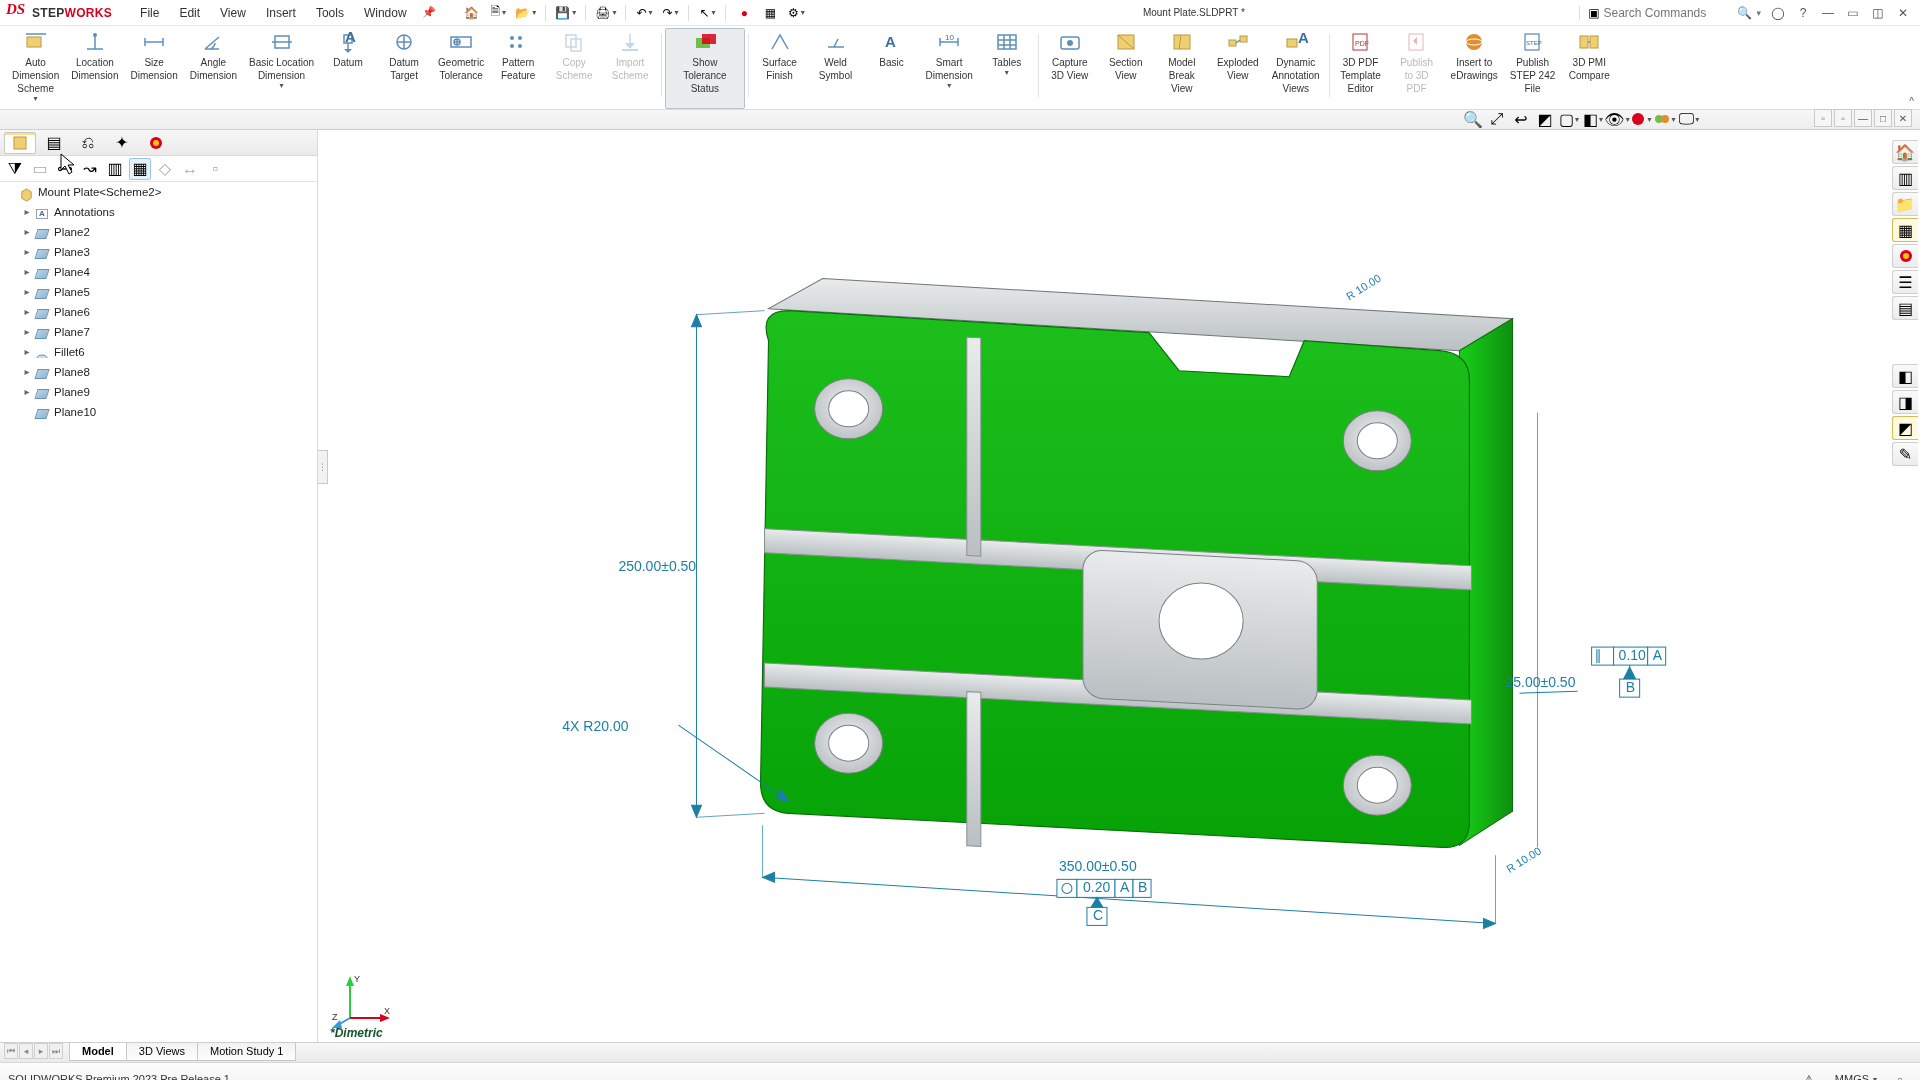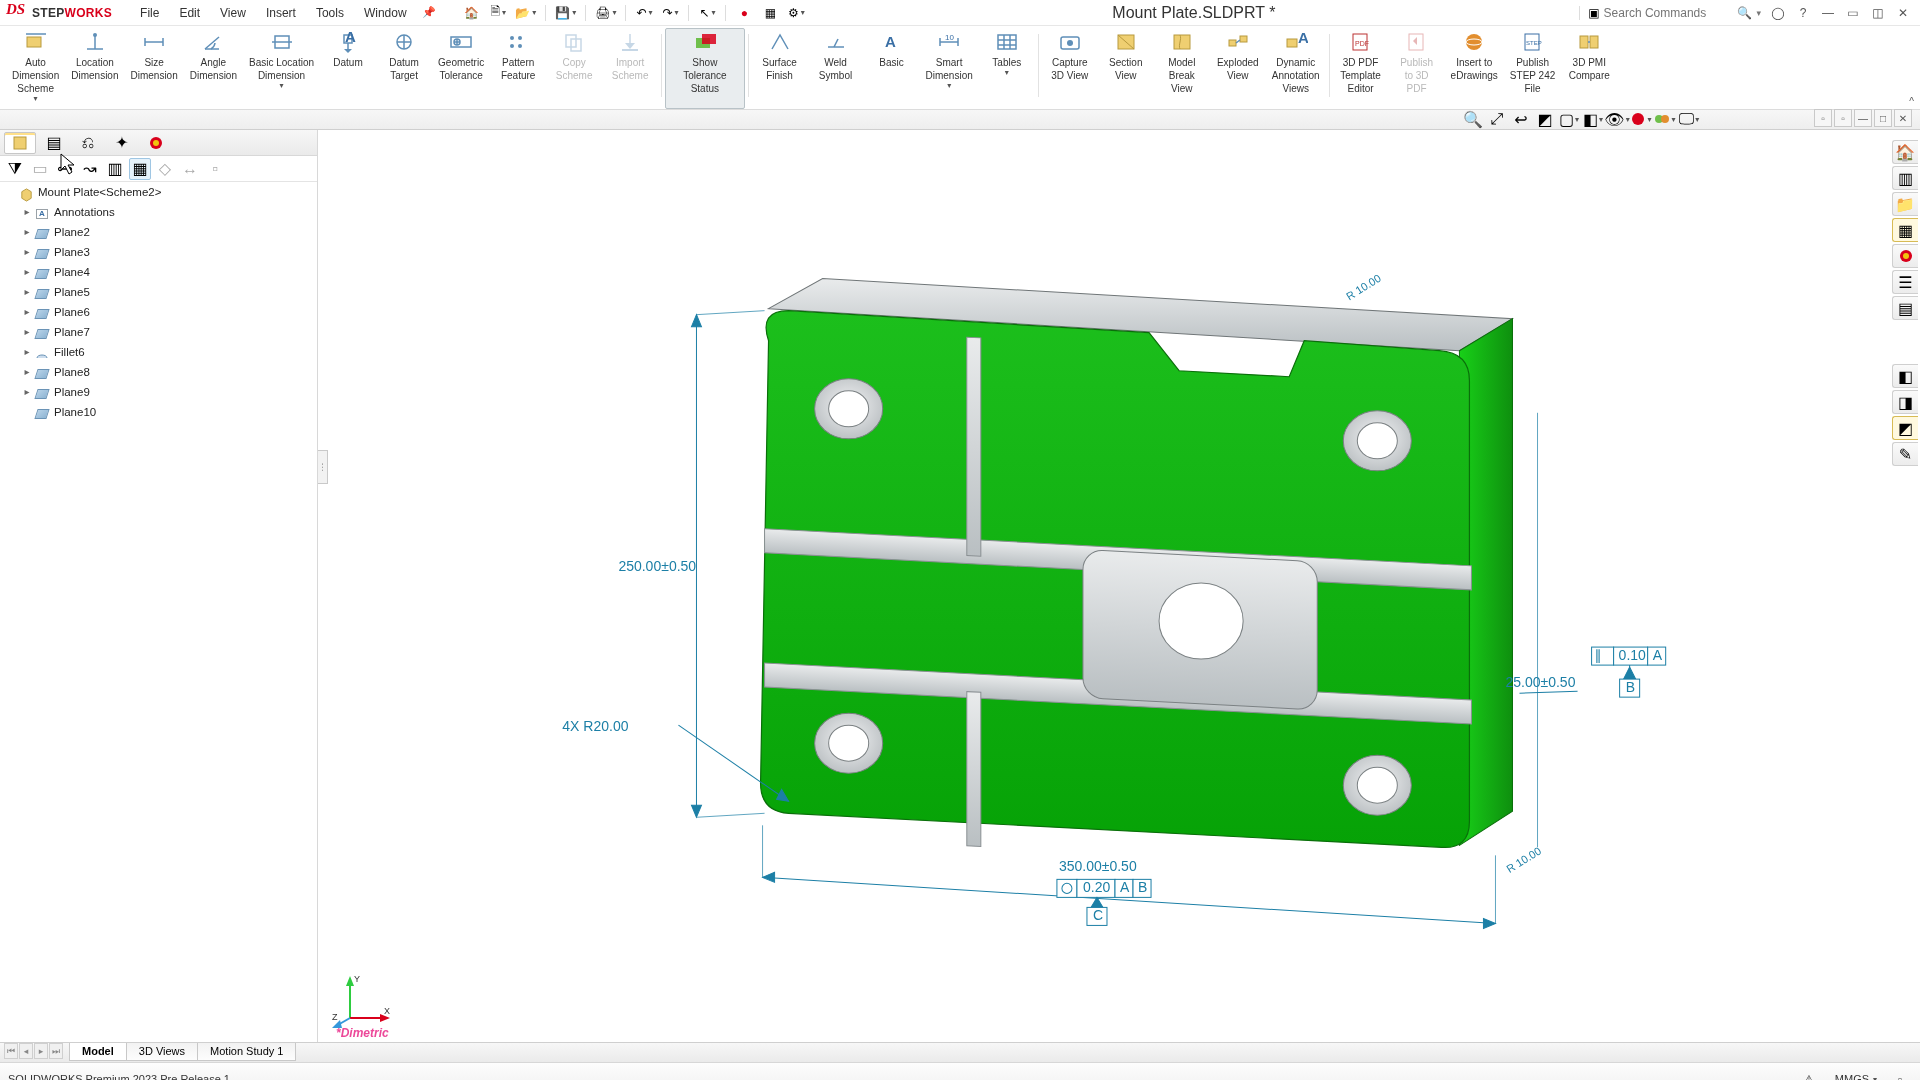--- a/index.html
+++ b/index.html
@@ -12,21 +12,21 @@
 .brand { font-weight: 700; letter-spacing: .3px; margin-right: 18px; color: #333; font-size: 12px; }
 .brand .works { color: #d9001b; }
 .menu-item { padding: 0 10px; color: #333; cursor: default; }
 .pin { margin-left: 6px; color: #666; font-size: 11px; }
 .qat { display: flex; align-items: center; margin-left: 24px; gap: 2px; }
 .qat .btn, .qat .sep { height: 22px; display: flex; align-items: center; justify-content: center; }
 .qat .btn { min-width: 24px; padding: 0 3px; border-radius: 2px; }
 .qat .drop::after { content: "▾"; font-size: 8px; color: #555; margin-left: 2px; }
 .qat .sep { width: 1px; background: #ddd; margin: 0 4px; height: 16px; }
 .spacer { flex: 1; }
-.doc-title { font-size: 16px; color: #333; padding: 0 10px; }
+.doc-title { font-size: 10px; color: #333; padding: 0 10px; }
 .search-cmd { display: flex; align-items: center; border-left: 1px solid #ddd; padding-left: 8px; margin-right: 6px; gap: 4px; }
 .search-cmd input { border: none; outline: none; font-size: 12px; width: 130px; color: #555; }
 .search-cmd .mag { color: #555; }
 .winbtns { display: flex; align-items: center; gap: 3px; margin-right: 6px; }
 .winbtns span { width: 22px; height: 22px; display: flex; align-items: center; justify-content: center; color: #555; border-radius: 2px; }
 
 
 .ribbon { height: 84px; background: #fff; border-bottom: 1px solid #dcdcdc; display: flex; align-items: stretch; padding: 2px 6px 0 6px; position: relative; }
 .rb { display: flex; flex-direction: column; align-items: center; justify-content: flex-start; padding: 2px 6px 0; min-width: 56px; text-align: center; cursor: default; position: relative; }
 .rb .ic { width: 26px; height: 24px; display: flex; align-items: center; justify-content: center; margin-bottom: 2px; }
@@ -110,21 +110,21 @@
 .vtab.on { background: #fff; font-weight: 600; }
 
 
 .status { height: 18px; background: linear-gradient(#fdfdfd,#efefef); border-top: 1px solid #d7d7d7; display: flex; align-items: center; font-size: 11px; padding: 16px 8px; color: #333; }
 .status .spacer { flex: 1; }
 .status .cell { padding: 0 10px; border-left: 1px solid #dcdcdc; height: 100%; display: flex; align-items: center; gap: 4px; }
 .status .cell:first-of-type { border-left: none; }
 .status .drop::after { content: " ▾"; font-size: 8px; color: #555; }
 
 
-.viewlabel { position: absolute; left: 18px; bottom: 2px; font: italic 700 12px Arial; color: #ec4899; }
+.viewlabel { position: absolute; left: 12px; bottom: 2px; font: italic 700 12px Arial; color: #14532d; }
 </style>
 </head>
 <body>
 
 <div class="titlebar">
   <div class="logo"><span class="ds">DS</span></div>
   <div class="brand">
     <span>STEP</span><span class="works">WORKS</span>
   </div>
   <div id="menu-host"><span class="menu-item">File</span><span class="menu-item">Edit</span><span class="menu-item">View</span><span class="menu-item">Insert</span><span class="menu-item">Tools</span><span class="menu-item">Window</span></div>

